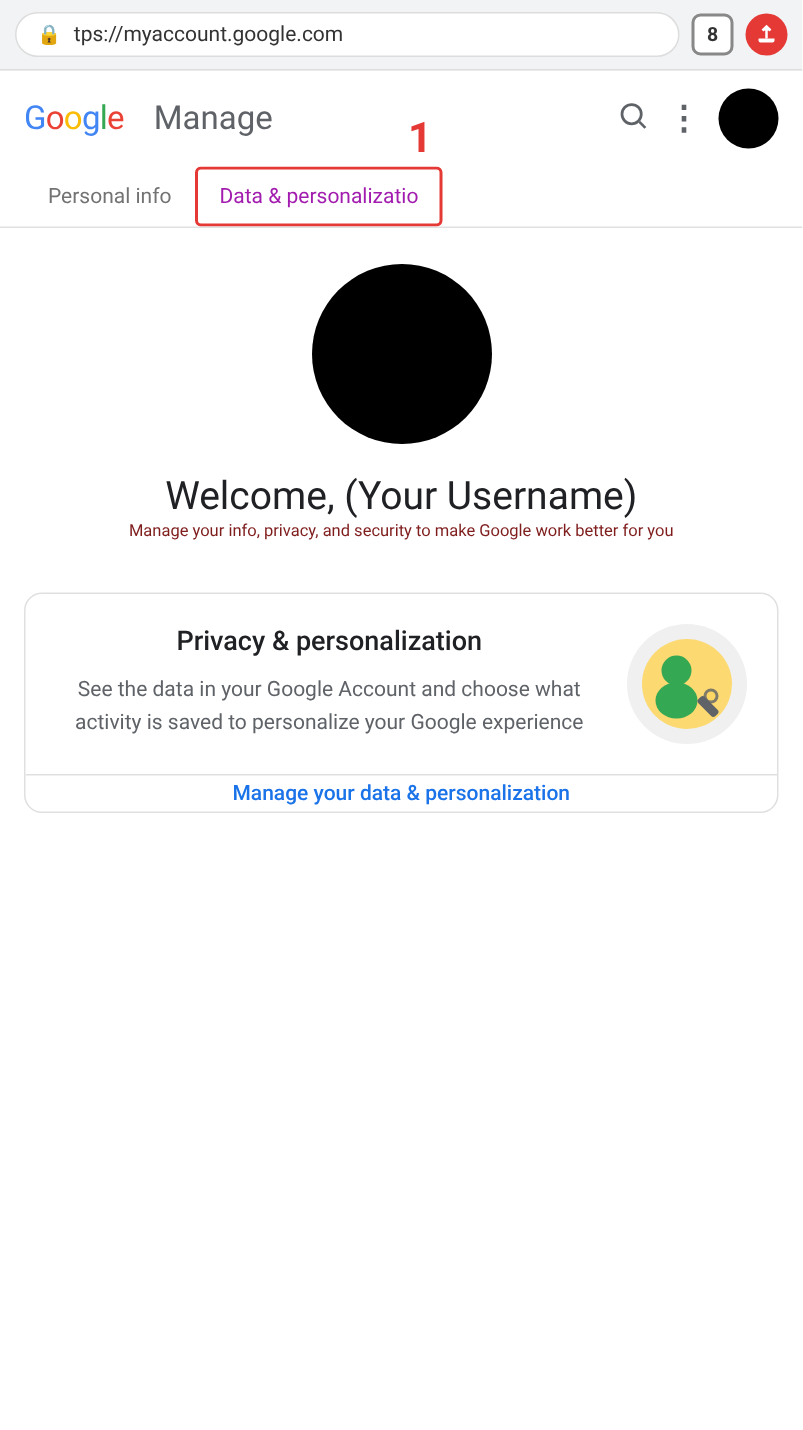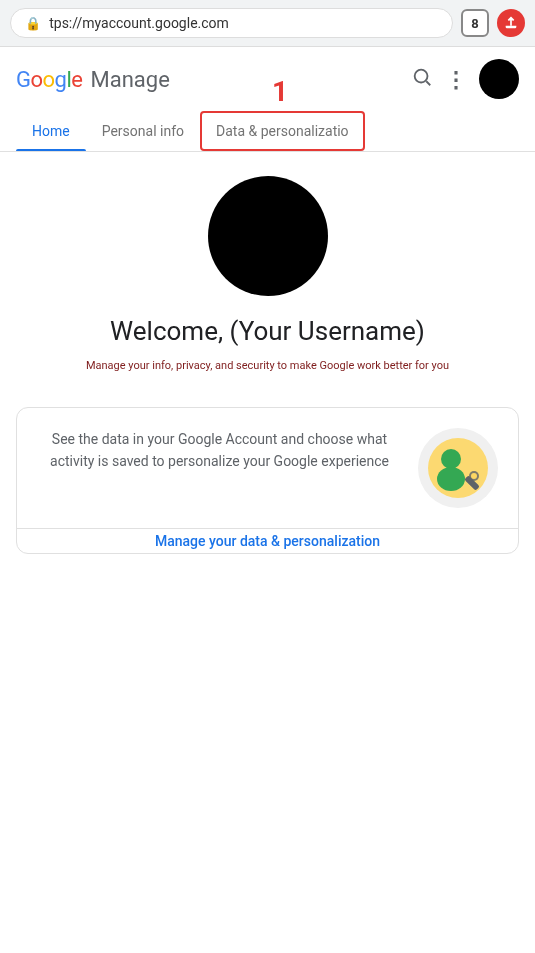--- a/index.html
+++ b/index.html
@@ -60,21 +60,21 @@
       justify-content: center;
       color: white;
       font-size: 16px;
     }
 
     
     .header {
       display: flex;
       align-items: center;
       padding: 12px 16px;
-      gap: 4px;
+      gap: 16px;
       position: relative;
     }
     .google-logo {
       font-size: 22px;
       font-weight: 400;
       letter-spacing: -0.5px;
     }
     .google-logo .g { color: #4285F4; }
     .google-logo .o1 { color: #EA4335; }
     .google-logo .o2 { color: #FBBC05; }
@@ -145,41 +145,40 @@
       bottom: -1px;
       left: 0;
       right: 0;
       height: 3px;
       background: #1a73e8;
       border-radius: 2px 2px 0 0;
     }
     .nav-tab.highlighted {
       border: 2px solid #e53935;
       border-radius: 4px;
-      color: #737373;
+      color: #a21caf;
       padding: 10px 14px;
     }
 
     
     .main-content {
       padding: 24px 16px;
       text-align: center;
     }
     .profile-avatar-large {
       width: 120px;
       height: 120px;
       background: #000;
       border-radius: 50%;
       margin: 0 auto 20px;
     }
     .welcome-text {
       font-size: 26px;
       font-weight: 400;
       color: #202124;
-      margin-bottom: 12px;
     }
     .subtitle-text {
       font-size: 11px;
       color: #7f1d1d;
       line-height: 1.5;
       margin-bottom: 32px;
     }
     .card-content {
       flex: 1;
     }
@@ -261,42 +260,40 @@
         <circle cx="11" cy="11" r="7"></circle>
         <line x1="21" y1="21" x2="16.65" y2="16.65"></line>
       </svg>
     </span>
     <span class="menu-icon-btn" style="font-size:22px; color:#5f6368; font-weight:bold;">⋮</span>
     <div class="avatar-circle"></div>
   </div>
 </div>
 
 <nav class="nav-tabs">
-  <a class="nav-tab active" href="#">
-    <span>Home</span>
-  </a>
   <a class="nav-tab" href="#">
     <span>Personal info</span>
   </a>
   <a class="nav-tab highlighted" href="#">
     <span>Data &amp; personalizatio</span>
   </a>
 </nav>
 
 <div class="main-content">
 
   <div class="profile-avatar-large"></div>
 
   <h1 class="welcome-text">Welcome,  (Your Username)</h1>
 
   <p class="subtitle-text">Manage your info, privacy, and security to make Google work better for you</p>
 
   <div class="card-wrapper">
     <div class="card-top">
       <div class="card-content">
+        <div class="card-title">Privacy &amp; personalization</div>
         <div class="card-description">See the data in your Google Account and choose what activity is saved to personalize your Google experience</div>
       </div>
       <div class="privacy-icon-wrapper">
 
         <svg width="70" height="70" viewBox="0 0 70 70" xmlns="http://www.w3.org/2000/svg">
 
           <circle cx="35" cy="35" r="30" fill="#FDD663" opacity="0.9"></circle>
 
           <circle cx="28" cy="26" r="10" fill="#34A853"></circle>
           <ellipse cx="28" cy="46" rx="14" ry="12" fill="#34A853"></ellipse>

